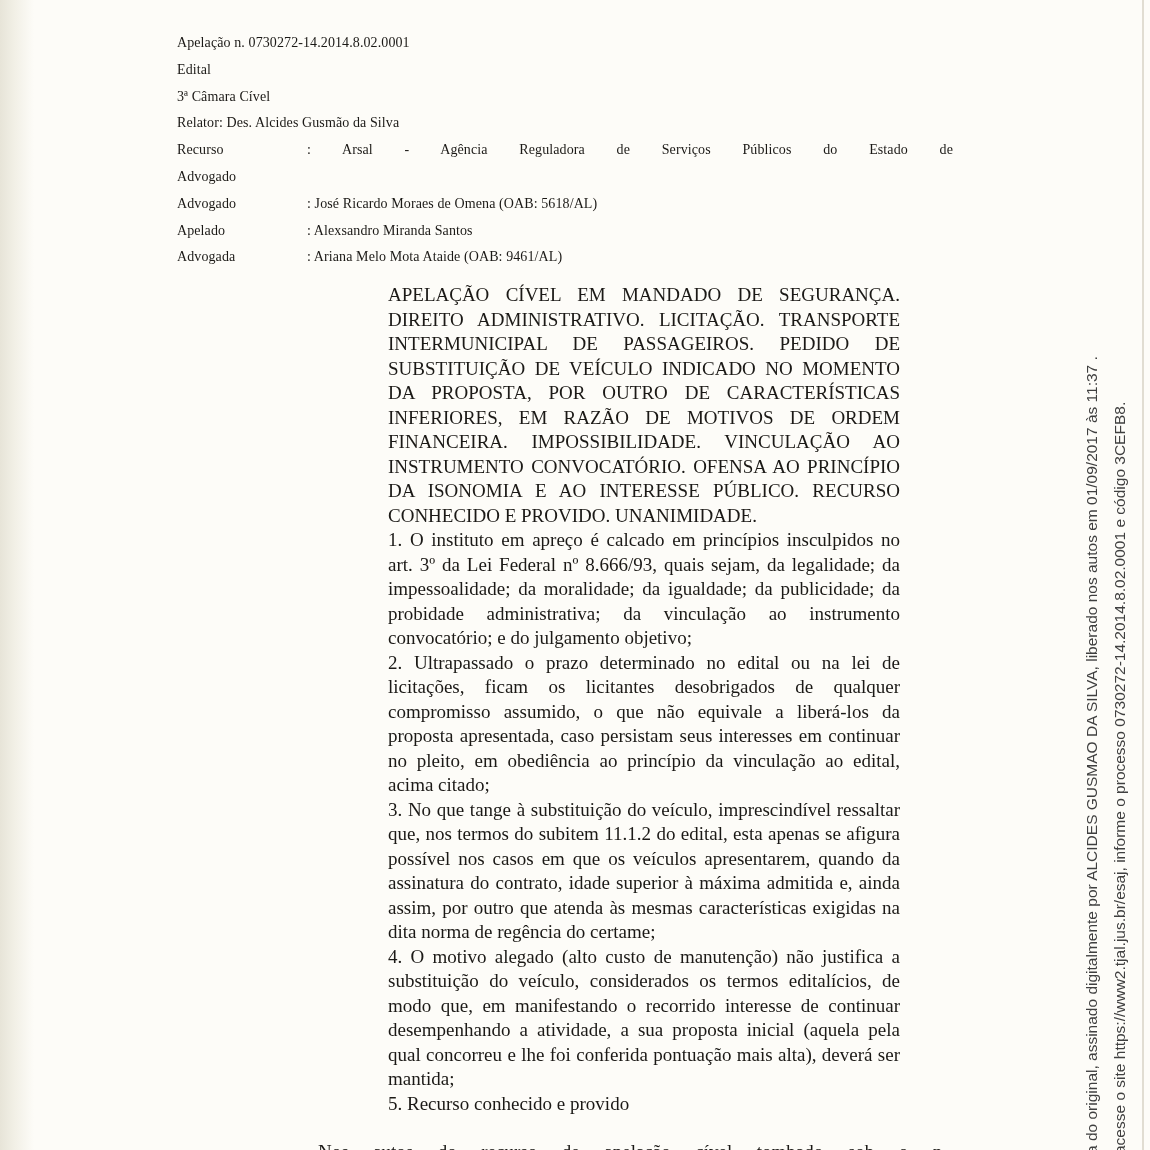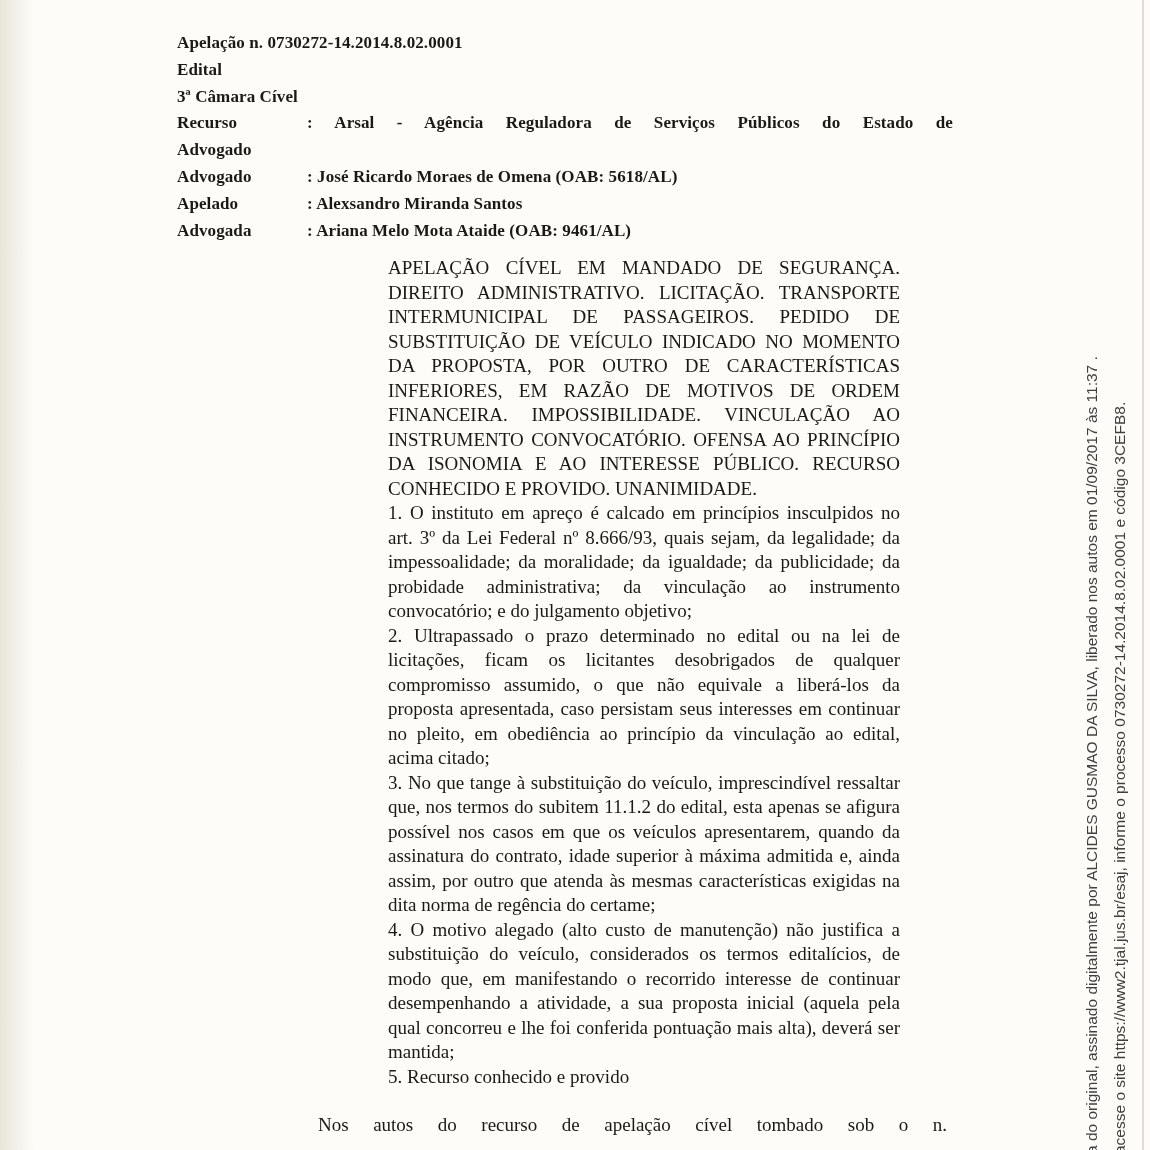--- a/index.html
+++ b/index.html
@@ -19,22 +19,22 @@
   }
   .right-page-edge{
     position:absolute;top:0;bottom:0;right:6px;width:2px;
     background:rgba(190,184,165,.45);
     pointer-events:none;
   }
   .content{
     position:absolute;left:177px;top:30px;width:776px;
   }
   .doc-header{
-    font-weight:bold;
-    font-size:17px;line-height:26.8px;
+    font-weight:normal;
+    font-size:14px;line-height:26.8px;
     letter-spacing:.1px;
   }
   .hline{white-space:nowrap;}
   .party .plabel{display:inline-block;width:130px;}
   .justify-line{
     text-align:justify;text-align-last:justify;white-space:normal;
   }
   .ementa{
     margin-left:211px;margin-top:12px;width:512px;
     font-size:19px;line-height:24.5px;
@@ -63,20 +63,21 @@
 <div class="page">
   <div class="left-scan-shade"></div>
   <div class="right-page-edge"></div>
 
   <div class="content">
 
     <div class="doc-header">
       <div class="hline">Apelação n. 0730272-14.2014.8.02.0001</div>
       <div class="hline">Edital</div>
       <div class="hline">3ª Câmara Cível</div>
+      <div class="hline">Relator: Des. Alcides Gusmão da Silva</div>
 
       <div class="hline party justify-line"><span class="plabel">Recurso</span><span>: Arsal - Agência Reguladora de Serviços Públicos do Estado de</span></div>
       <div class="hline">Advogado</div>
 
       <div class="hline party"><span class="plabel">Advogado</span><span>: José Ricardo Moraes de Omena (OAB: 5618/AL)</span></div>
       <div class="hline party"><span class="plabel">Apelado</span><span>: Alexsandro Miranda Santos</span></div>
       <div class="hline party"><span class="plabel">Advogada</span><span>: Ariana Melo Mota Ataide (OAB: 9461/AL)</span></div>
     </div>
 
     <div class="ementa">

